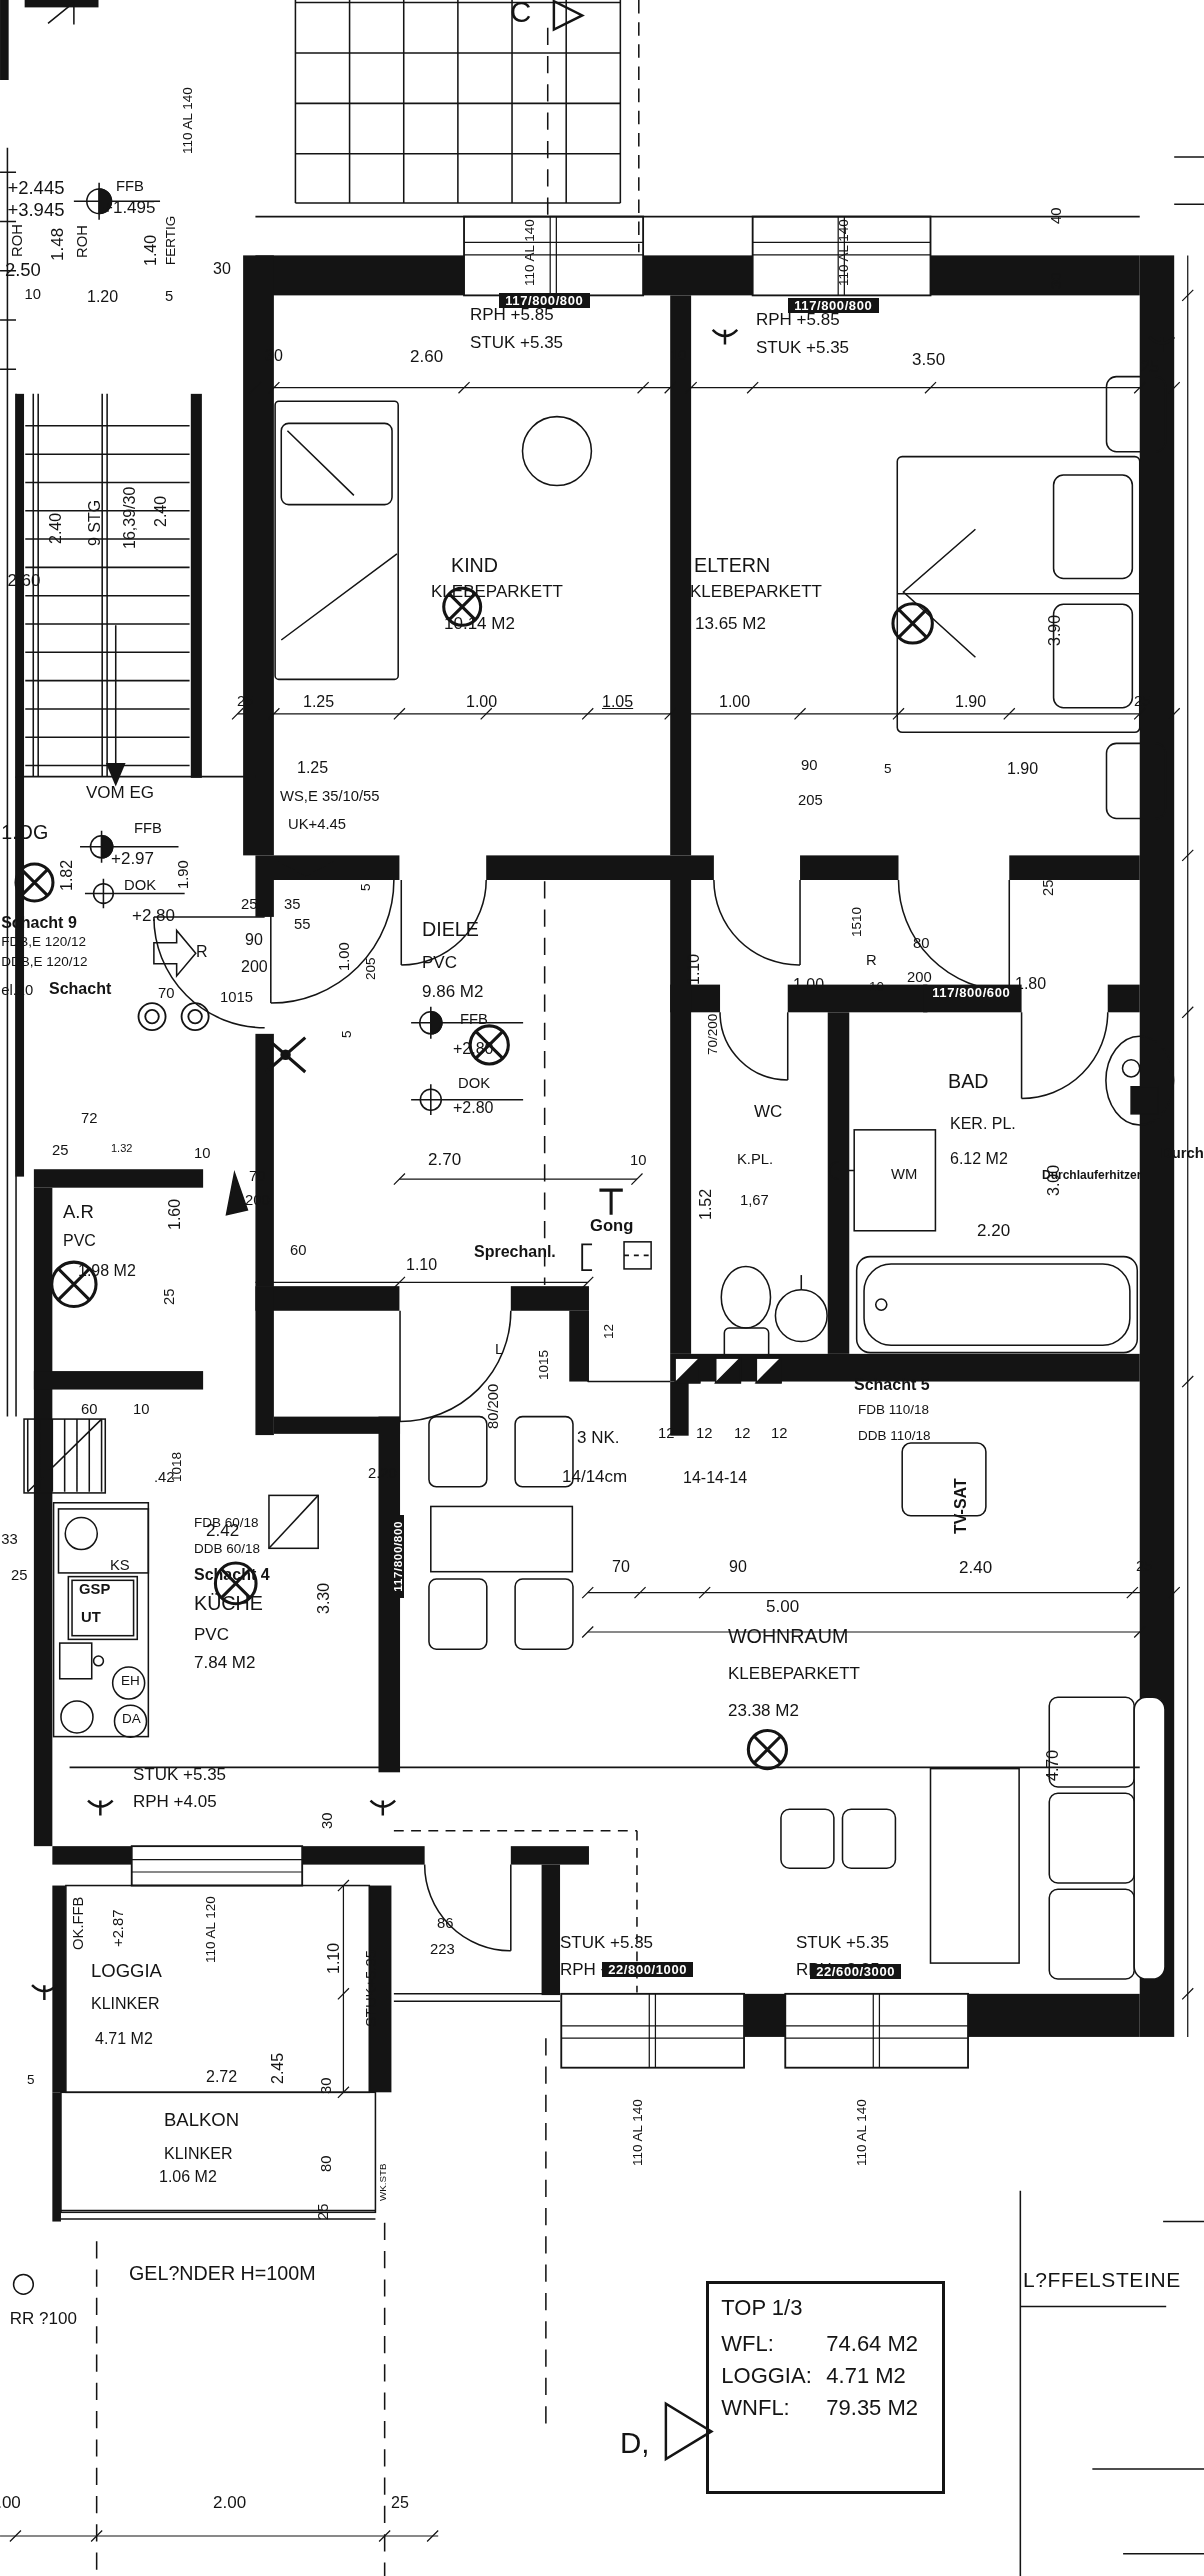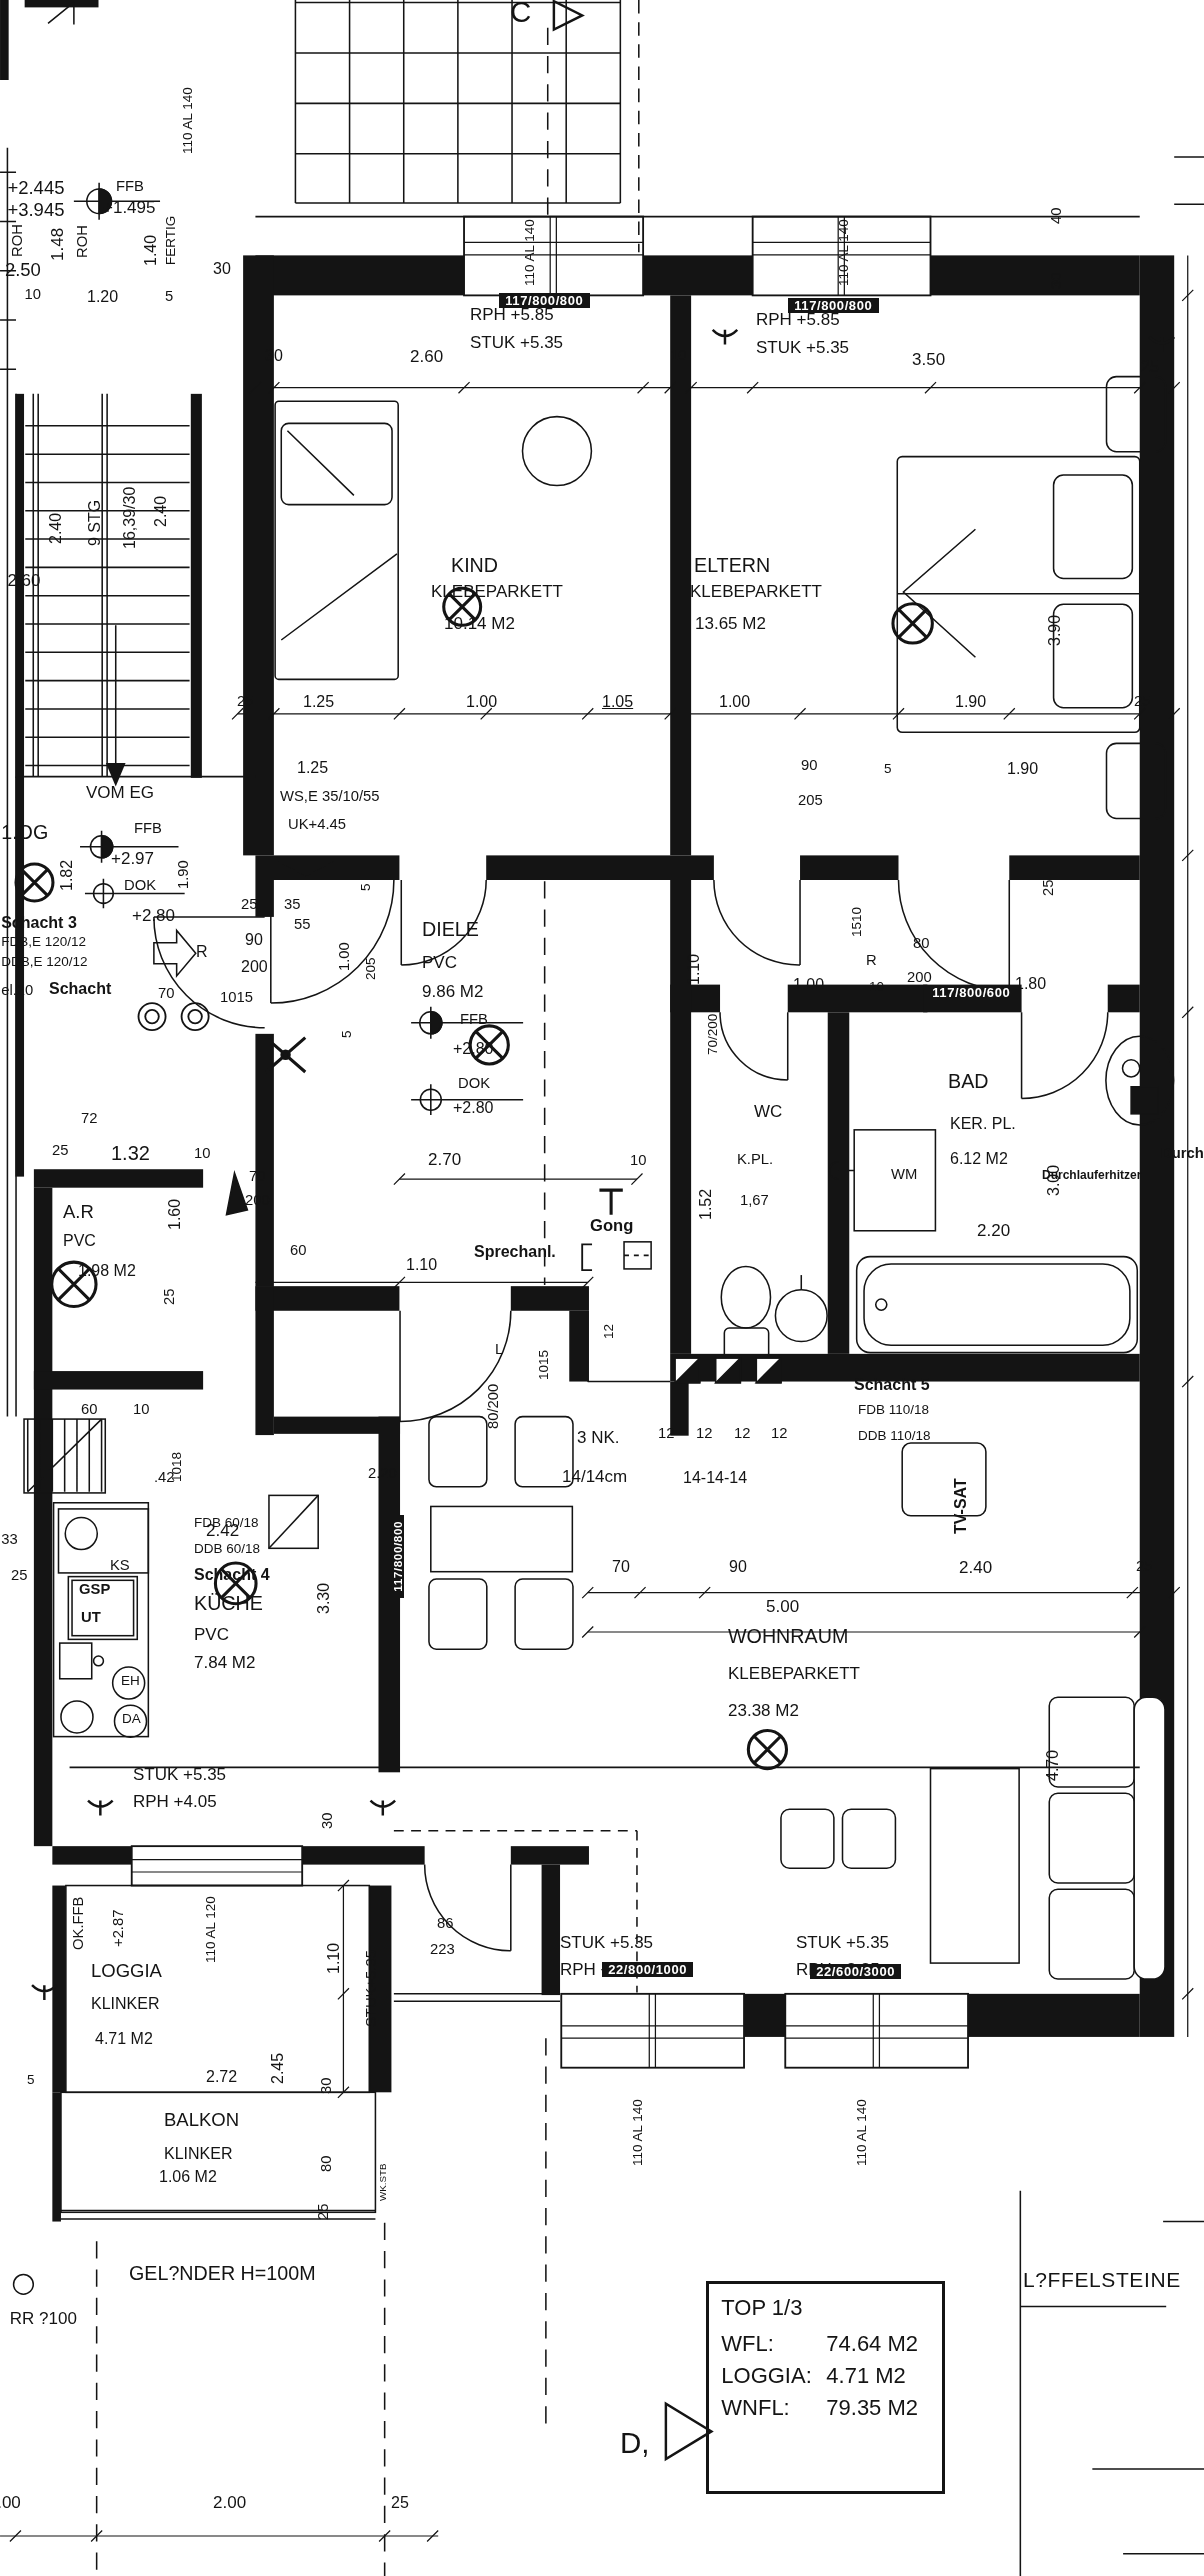--- a/index.html
+++ b/index.html
@@ -431,21 +431,21 @@
       <span class="lbl" style="left: 196px; top: 944px; font-size: 16px;">R</span>
       <span class="lbl rot" style="left: 337px; top: 971px; font-size: 14.8px;">1.00</span>
       <span class="lbl rot" style="left: 364px; top: 980px; font-size: 13.5px;">205</span>
       <span class="lbl rot" style="left: 359px; top: 891px; font-size: 13.5px;">5</span>
       <span class="lbl rot" style="left: 340px; top: 1038px; font-size: 13.5px;">5</span>
       <span class="lbl" style="left: 134px; top: 821px; font-size: 14.8px;">FFB</span>
       <span class="lbl" style="left: 111px; top: 850px; font-size: 17px;">+2.97</span>
       <span class="lbl rot" style="left: 176px; top: 889px; font-size: 14.8px;">1.90</span>
       <span class="lbl" style="left: 124px; top: 878px; font-size: 14.8px;">DOK</span>
       <span class="lbl" style="left: 132px; top: 907px; font-size: 17px;">+2.80</span>
-      <span class="lbl bold" style="left: 1.2px; top: 915px; font-size: 16px;">Schacht 3</span>
+      <span class="lbl bold" style="left: 1.2px; top: 915px; font-size: 16px;">Schacht 9</span>
       <span class="lbl" style="left: 1.2px; top: 935px; font-size: 13.5px;">FDB,E 120/12</span>
       <span class="lbl" style="left: 1.2px; top: 955px; font-size: 13.5px;">DDB,E 120/12</span>
       <span class="lbl" style="left: 1.2px; top: 983px; font-size: 14.8px;">el.20</span>
       <span class="lbl bold" style="left: 49px; top: 981px; font-size: 16px;">Schacht</span>
       <span class="lbl" style="left: 422px; top: 919px; font-size: 19.7px;">DIELE</span>
       <span class="lbl" style="left: 422px; top: 954px; font-size: 17px;">PVC</span>
       <span class="lbl" style="left: 422px; top: 983px; font-size: 17px;">9.86 M2</span>
       <span class="lbl" style="left: 460px; top: 1012px; font-size: 14.8px;">FFB</span>
       <span class="lbl" style="left: 453px; top: 1041px; font-size: 16px;">+2.80</span>
       <span class="lbl" style="left: 458px; top: 1076px; font-size: 14.8px;">DOK</span>
@@ -519,21 +519,21 @@
       <span class="lbl bold" style="left: 79px; top: 1582px; font-size: 14.8px;">GSP</span>
       <span class="lbl bold" style="left: 81px; top: 1610px; font-size: 14.8px;">UT</span>
       <span class="lbl" style="left: 121px; top: 1674px; font-size: 13.5px;">EH</span>
       <span class="lbl" style="left: 122px; top: 1712px; font-size: 13.5px;">DA</span>
       <span class="lbl" style="left: 133px; top: 1766px; font-size: 17px;">STUK +5.35</span>
       <span class="lbl" style="left: 133px; top: 1793px; font-size: 17px;">RPH +4.05</span>
       <span class="lbl rot" style="left: 320px; top: 1829px; font-size: 14.8px;">30</span>
       <span class="lbl rot box" style="left: 391px; top: 1598px; font-size: 11.7px;">117/800/800</span>
       <span class="lbl" style="left: 81px; top: 1111px; font-size: 14.8px;">72</span>
       <span class="lbl" style="left: 52px; top: 1143px; font-size: 14.8px;">25</span>
-      <span class="lbl" style="left: 111px; top: 1143px; font-size: 20px;">1.32</span>
+      <span class="lbl" style="left: 111px; top: 1143px; font-size: 11px;">1.32</span>
       <span class="lbl" style="left: 194px; top: 1146px; font-size: 14.8px;">10</span>
       <span class="lbl" style="left: 249px; top: 1169px; font-size: 14.8px;">70</span>
       <span class="lbl" style="left: 245px; top: 1193px; font-size: 14.8px;">200</span>
       <span class="lbl" style="left: 290px; top: 1243px; font-size: 14.8px;">60</span>
       <span class="lbl" style="left: 63px; top: 1202px; font-size: 18.5px;">A.R</span>
       <span class="lbl" style="left: 63px; top: 1233px; font-size: 16px;">PVC</span>
       <span class="lbl" style="left: 78px; top: 1263px; font-size: 16px;">1.98 M2</span>
       <span class="lbl rot" style="left: 167px; top: 1230px; font-size: 16px;">1.60</span>
       <span class="lbl rot" style="left: 162px; top: 1305px; font-size: 14.8px;">25</span>
       <span class="lbl rot" style="left: 170px; top: 1482px; font-size: 13.5px;">1018</span>

